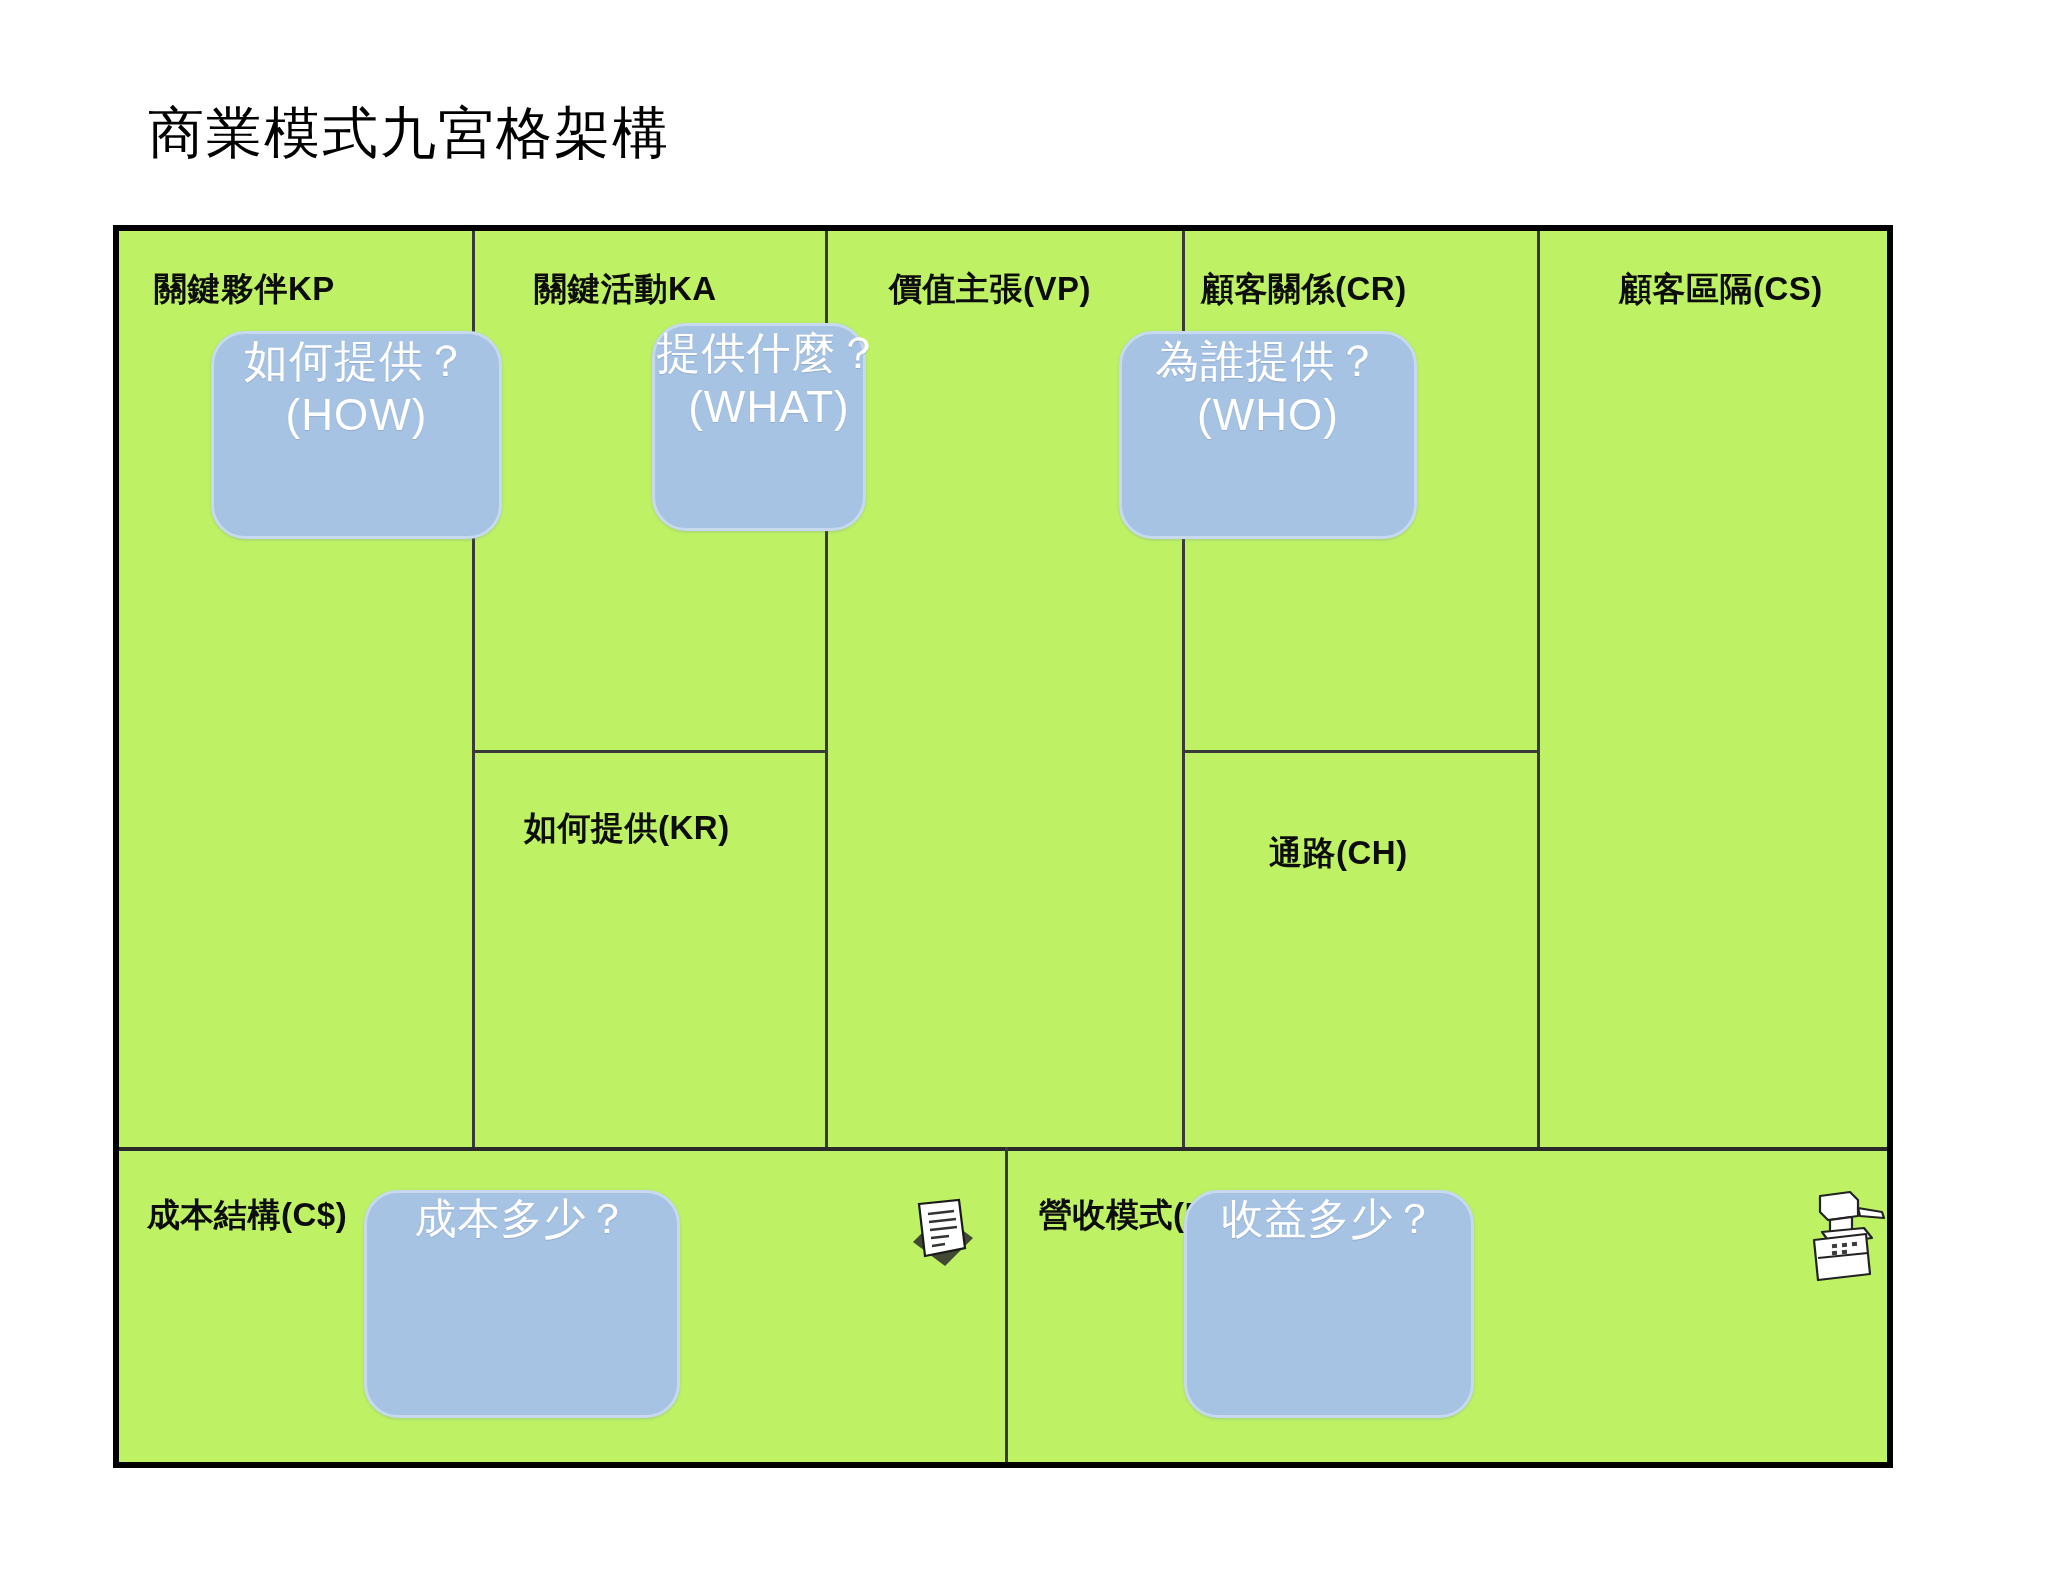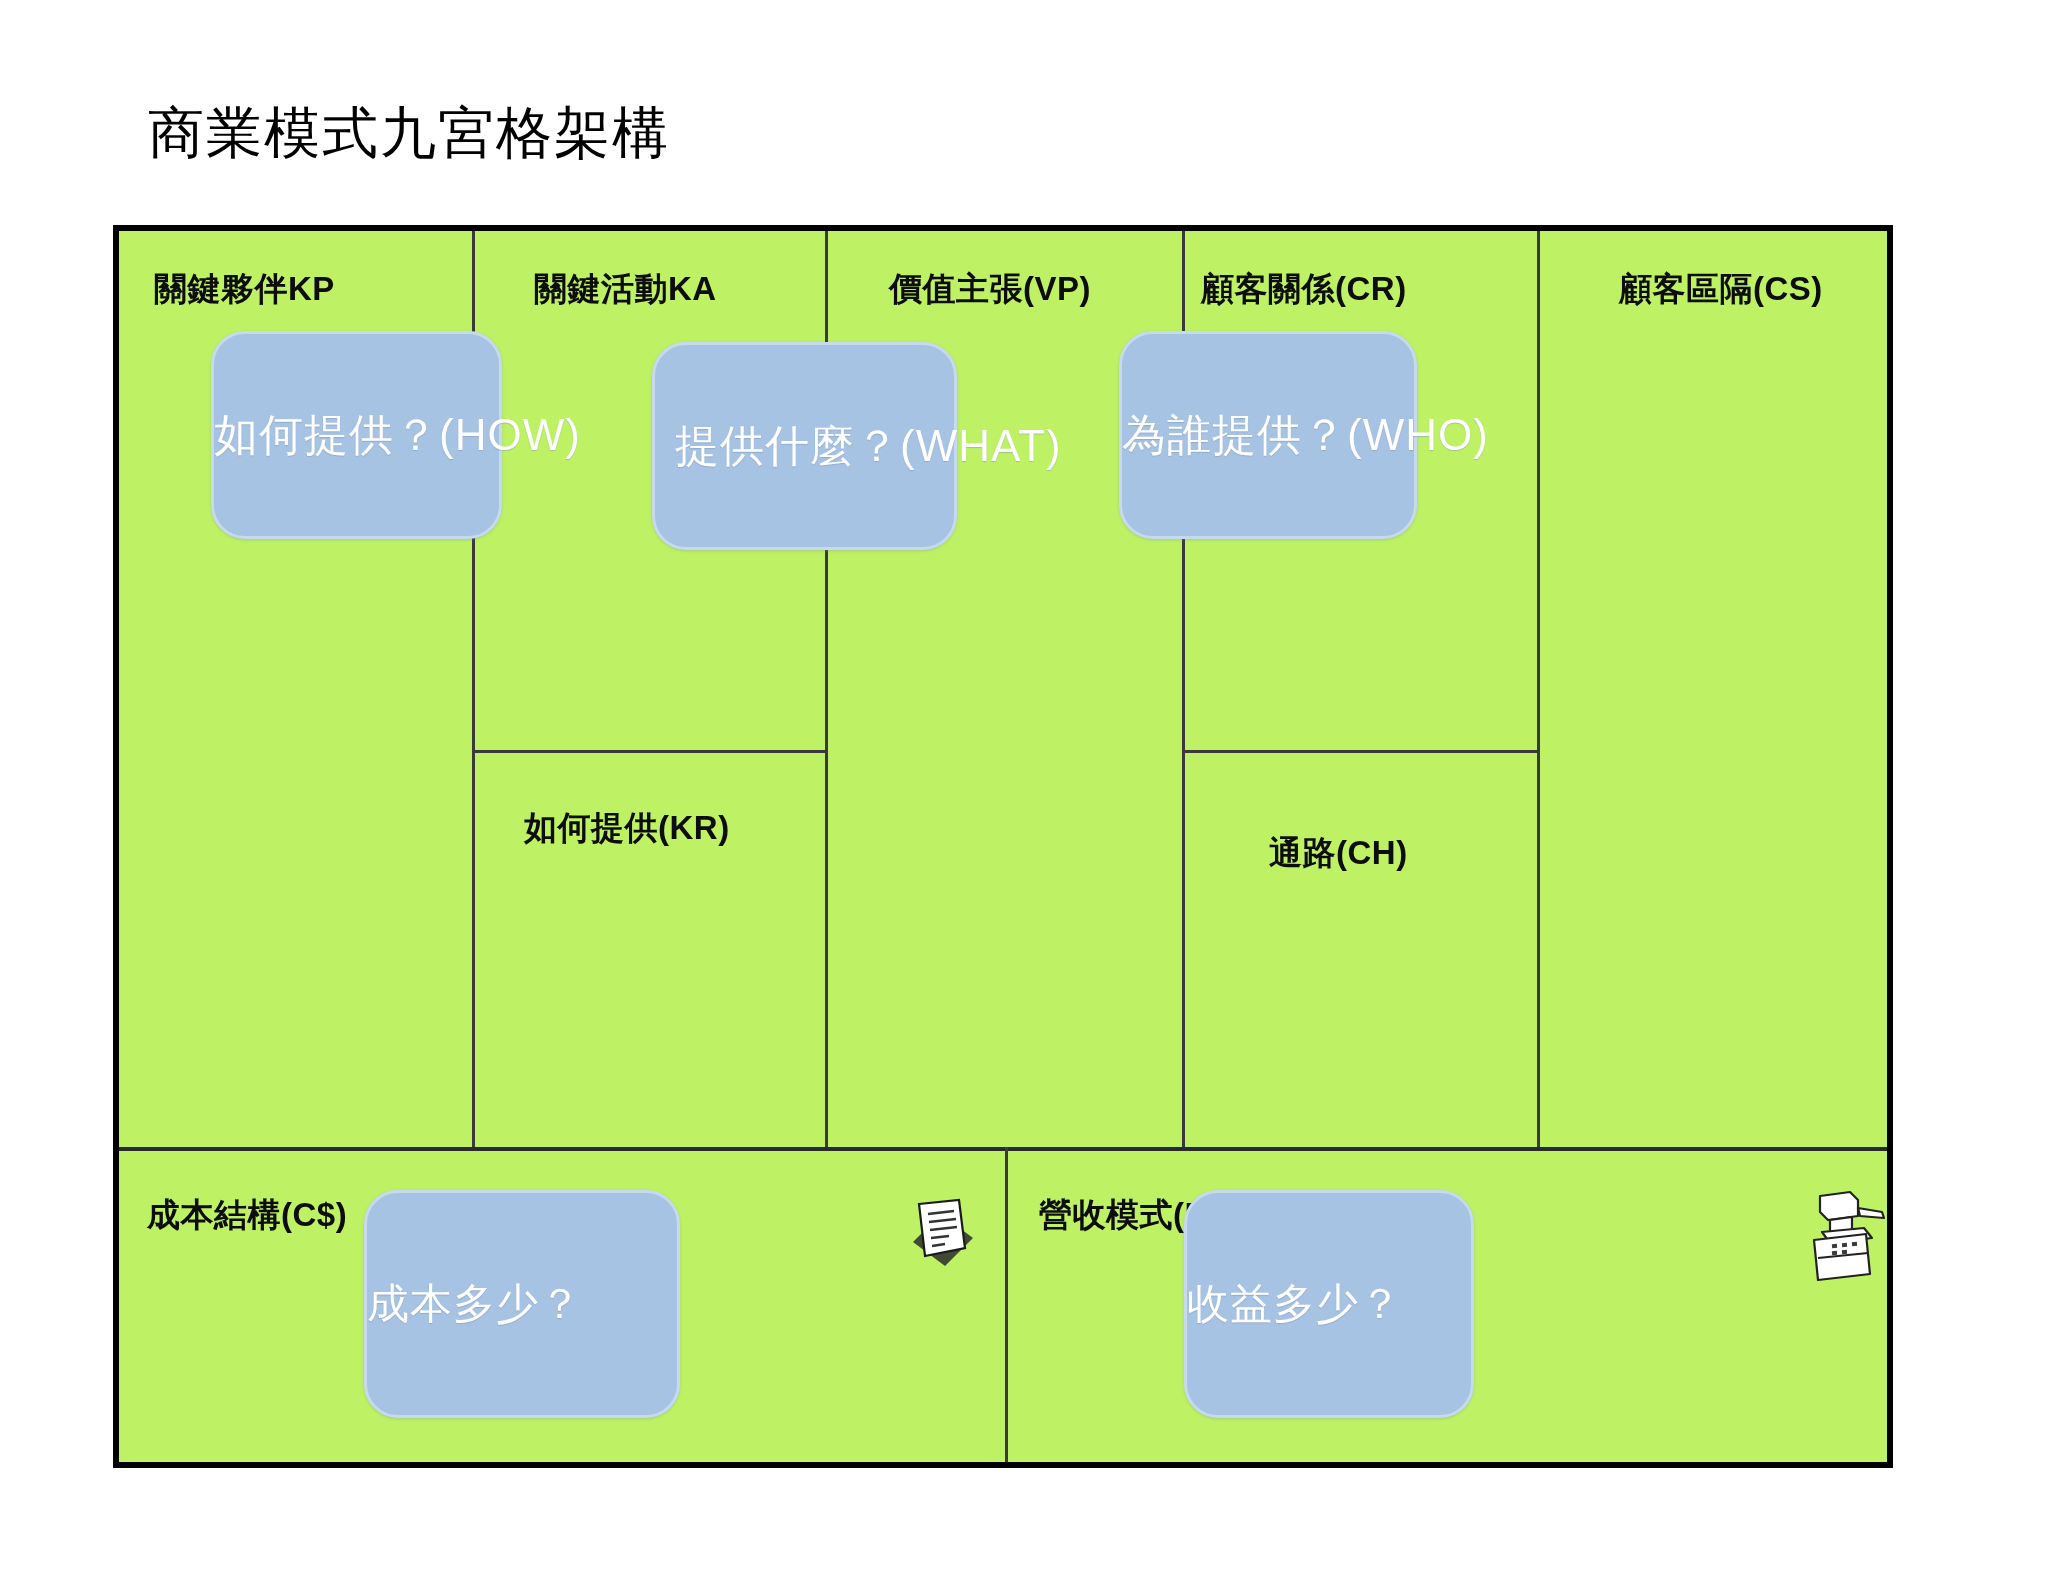--- a/index.html
+++ b/index.html
@@ -68,20 +68,21 @@
   }
 
   
   .qbox {
     position: absolute;
     box-sizing: border-box;
     background: #a7c3e3;
     border: 3px solid #c6d9ef;
     border-radius: 34px;
     display: flex;
+    flex-direction: column;
     align-items: center;
     justify-content: flex-start;
     color: #ffffff;
     text-align: center;
     line-height: 1.22;
     box-shadow: 0 1px 3px rgba(120,140,170,0.35);
   }
   .qbox .q-line {
     font-size: 44px;
     font-weight: 400;
@@ -137,21 +138,21 @@
 
   <div class="cell-label" style="left:28px; top:962px;">成本結構(C$)</div>
 
   <div class="cell-label" style="left:920px; top:962px;">營收模式(R$)</div>
 
   <div class="qbox" style="left:92px; top:100px; width:291px; height:208px;">
     <div class="q-line">如何提供？</div>
     <div class="q-line">(HOW)</div>
   </div>
 
-  <div class="qbox" style="left:533px; top:111px; width:305px; height:208px;padding-left:20px;">
+  <div class="qbox" style="left:533px; top:92px; width:214px; height:208px;padding-left:20px;">
     <div class="q-line">提供什麼？</div>
     <div class="q-line">(WHAT)</div>
   </div>
 
   <div class="qbox" style="left:1000px; top:100px; width:298px; height:208px;">
     <div class="q-line">為誰提供？</div>
     <div class="q-line">(WHO)</div>
   </div>
 
   <div class="qbox single" style="left:245px; top:959px; width:316px; height:228px;">

